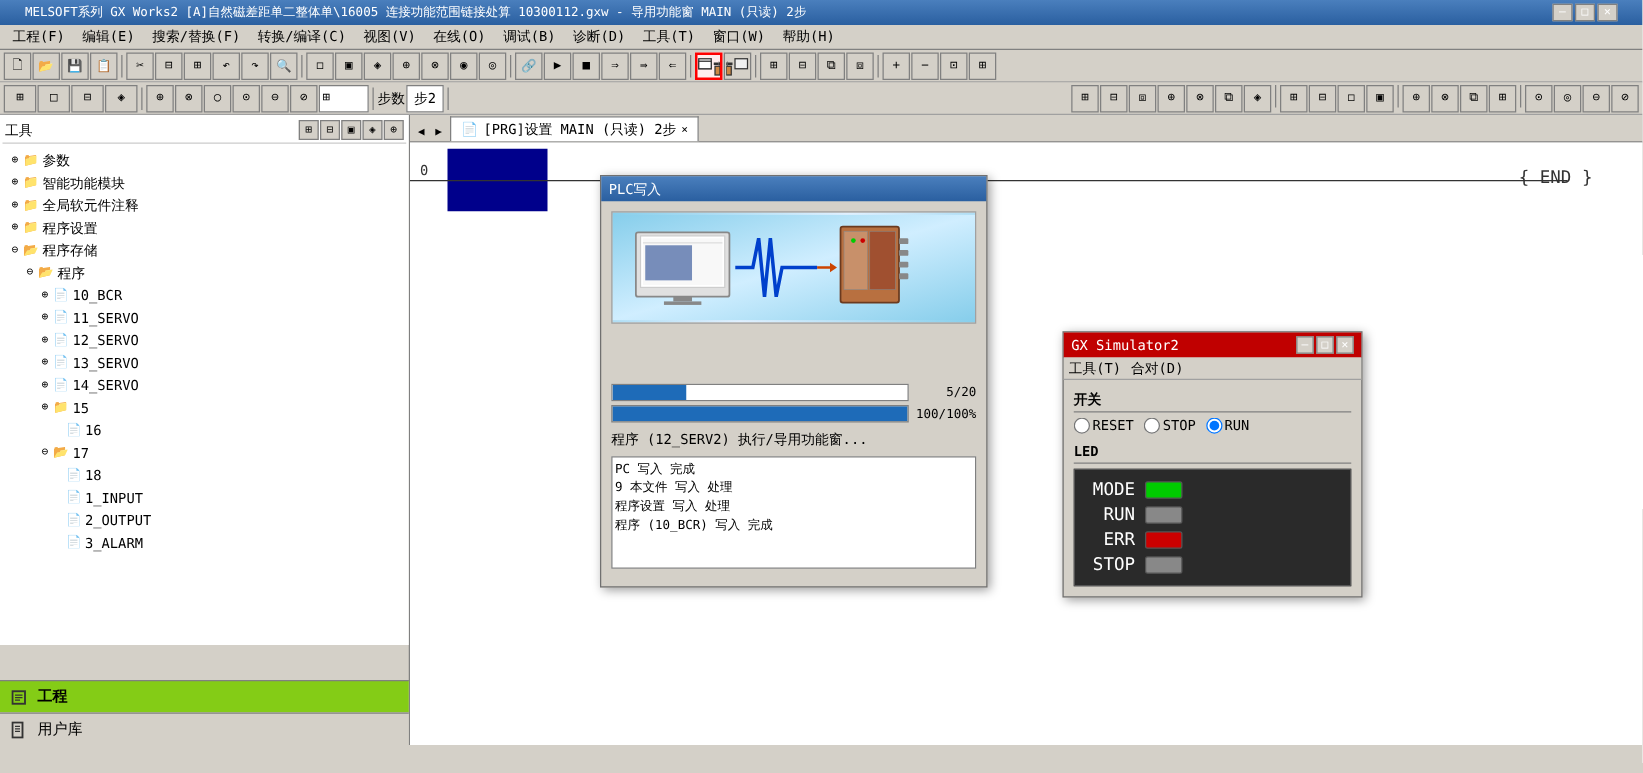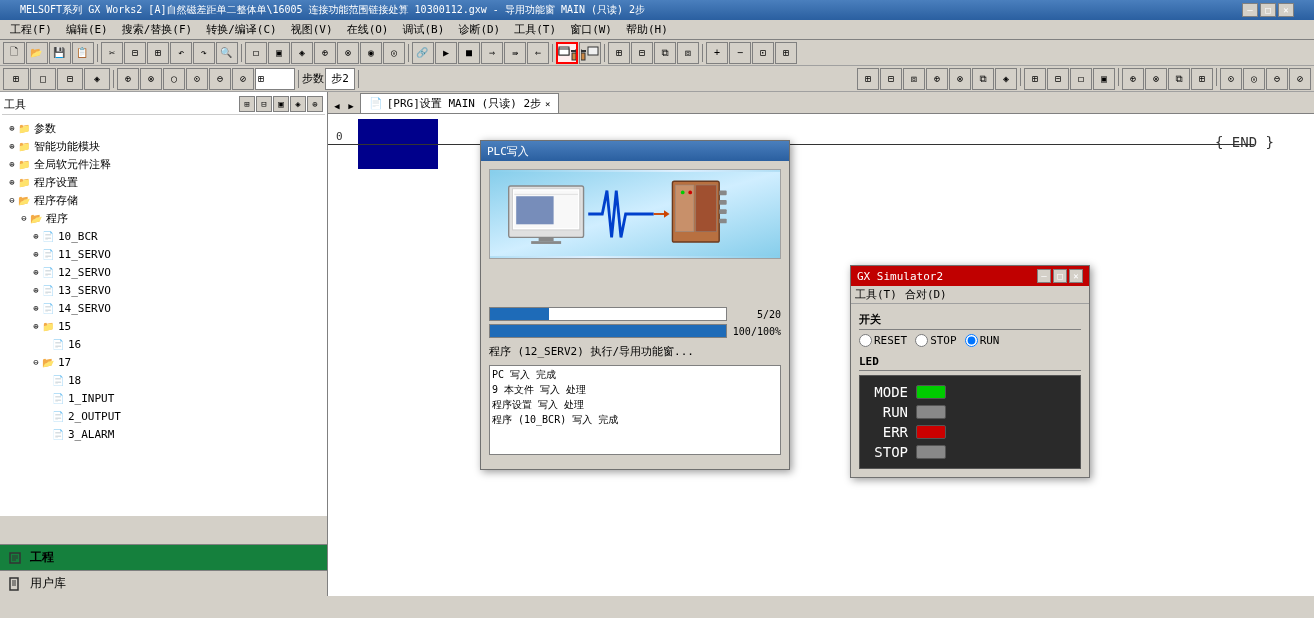--- a/index.html
+++ b/index.html
@@ -137,21 +137,21 @@
     }
     .sidebar-tab {
       height: 26px;
       display: flex;
       align-items: center;
       padding: 0 8px;
       cursor: pointer;
       border-top: 1px solid #808080;
       font-size: 12px;
     }
-    .sidebar-tab.active { background: #15803d; font-weight: bold; }
+    .sidebar-tab.active { background: #84cc16; font-weight: bold; }
     .sidebar-tab:not(.active) { background: #d4d0c8; }
     .tab-icon { margin-right: 6px; width: 16px; height: 16px; display: inline-flex; align-items: center; justify-content: center; }
 
     
     .content-area {
       flex: 1;
       background: #c8c8c8;
       display: flex;
       flex-direction: column;
       position: relative;

